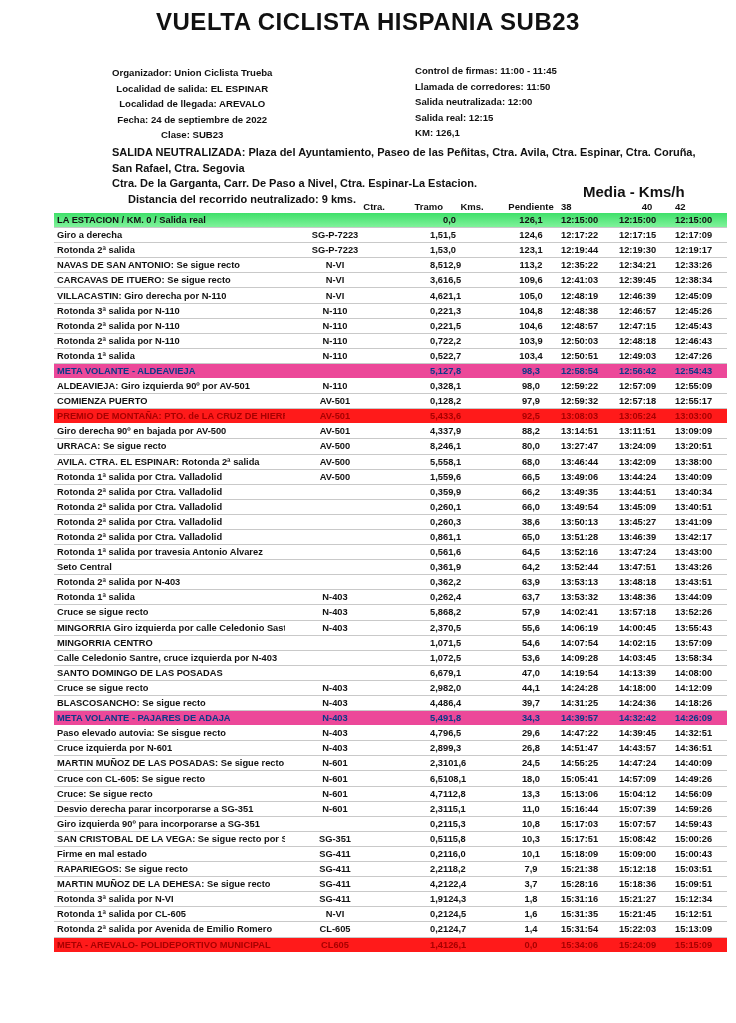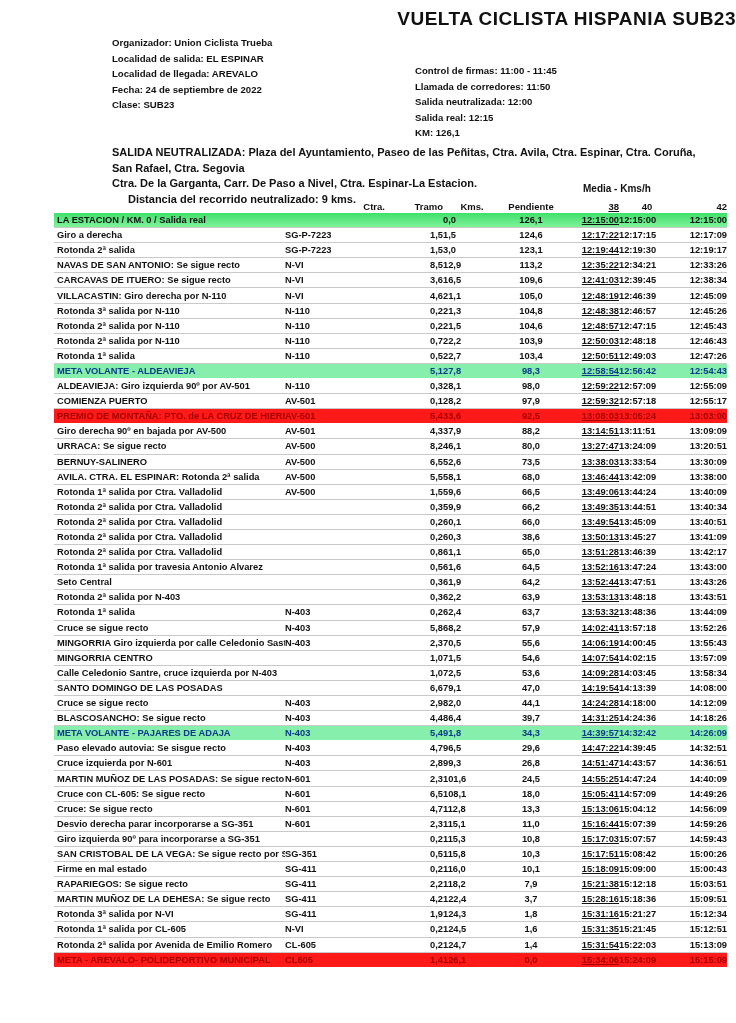--- a/index.html
+++ b/index.html
@@ -1,39 +1,39 @@
 <!DOCTYPE html>
 <html><head>
 <meta charset="utf-8">
 <style>
   html, body { margin:0; padding:0; background:#ffffff; }
   body { width:736px; height:1023px; position:relative; overflow:hidden;
          font-family:"Liberation Sans", "DejaVu Sans", sans-serif; color:#111; }
-  .title { position:absolute; top:8px; left:0; width:736px; text-align:right;
-           font-size:19px; font-weight:bold; letter-spacing:0.5px; }
+  .title { position:absolute; top:8px; left:0; width:736px; text-align:center;
+           font-size:24px; font-weight:bold; letter-spacing:0.5px; }
   .info { position:absolute; font-size:9.6px; font-weight:bold; line-height:15.5px; }
-  .info-left { left:112px; top:35px; }
+  .info-left { left:112px; top:65px;text-align:center; }
   .info-right { left:415px; top:63px; }
   .route { position:absolute; left:112px; top:137px; width:600px; font-size:11px; font-weight:bold; line-height:15.5px;margin-top:8px; }
   .route .dist { padding-left:16px; }
-  .media { position:absolute; left:583px; top:183px; font-size:10px; font-weight:bold; }
+  .media { position:absolute; left:583px; top:183px; font-size:15px; font-weight:bold; }
   table.route-table { position:absolute; left:54px; top:199px; width:652px; border-collapse:collapse;
           font-size:9.3px; font-weight:bold; table-layout:fixed; }
   table.route-table th { font-weight:bold; height:14px; padding:0; font-size:9.5px; }
   table.route-table td { height:14.1px; padding:0; border-bottom:1px solid #c9c9c9; white-space:nowrap; overflow:hidden; }
   .c-desc { width:228px; text-align:left; padding-left:3px !important;margin-left:24px; }
-  .c-ctra { width:100px; text-align:left; padding-right:8px !important; }
+  .c-ctra { width:100px; text-align:center; padding-right:8px !important; }
   .c-tramo { width:50px; text-align:right; }
   .c-kms { width:58px; }
   .c-pend { width:60px; text-align:center; }
-  .c-t38 { width:58px; text-align:right;text-decoration:underline; }
+  .c-t38 { width:58px; text-align:left; }
   .c-t40 { width:56px; }
-  .c-t42 { width:52px; text-align:right; }
+  .c-t42 { width:52px; text-align:left; }
   tr.hl-green td { background:linear-gradient(to bottom,#3fe06a,#7ff29a); color:#111; }
-  tr.hl-blue td { background:#86efac; color:#0a3a88; }
+  tr.hl-blue td { background:#ec4899; color:#0a3a88; }
   tr.hl-red td { background:#ff1a1a; color:#a80000; }
   tr.hl-red td, tr.hl-blue td { border-bottom:1px solid #ffffff; }
 </style>
 </head>
 <body>
 
 <div class="title">VUELTA CICLISTA HISPANIA SUB23</div>
 
 <div class="info info-left">
   <div>Organizador: Union Ciclista Trueba</div>
@@ -227,30 +227,20 @@
         <td class="c-desc">URRACA: Se sigue recto</td>
         <td class="c-ctra">AV-500</td>
         <td class="c-tramo">8,2</td>
         <td class="c-kms">46,1</td>
         <td class="c-pend">80,0</td>
         <td class="c-t38">13:27:47</td>
         <td class="c-t40">13:24:09</td>
         <td class="c-t42">13:20:51</td>
       </tr>
       <tr>
-        <td class="c-desc">BERNUY-SALINERO</td>
-        <td class="c-ctra">AV-500</td>
-        <td class="c-tramo">6,5</td>
-        <td class="c-kms">52,6</td>
-        <td class="c-pend">73,5</td>
-        <td class="c-t38">13:38:03</td>
-        <td class="c-t40">13:33:54</td>
-        <td class="c-t42">13:30:09</td>
-      </tr>
-      <tr>
         <td class="c-desc">AVILA. CTRA. EL ESPINAR: Rotonda 2ª salida</td>
         <td class="c-ctra">AV-500</td>
         <td class="c-tramo">5,5</td>
         <td class="c-kms">58,1</td>
         <td class="c-pend">68,0</td>
         <td class="c-t38">13:46:44</td>
         <td class="c-t40">13:42:09</td>
         <td class="c-t42">13:38:00</td>
       </tr>
       <tr>

